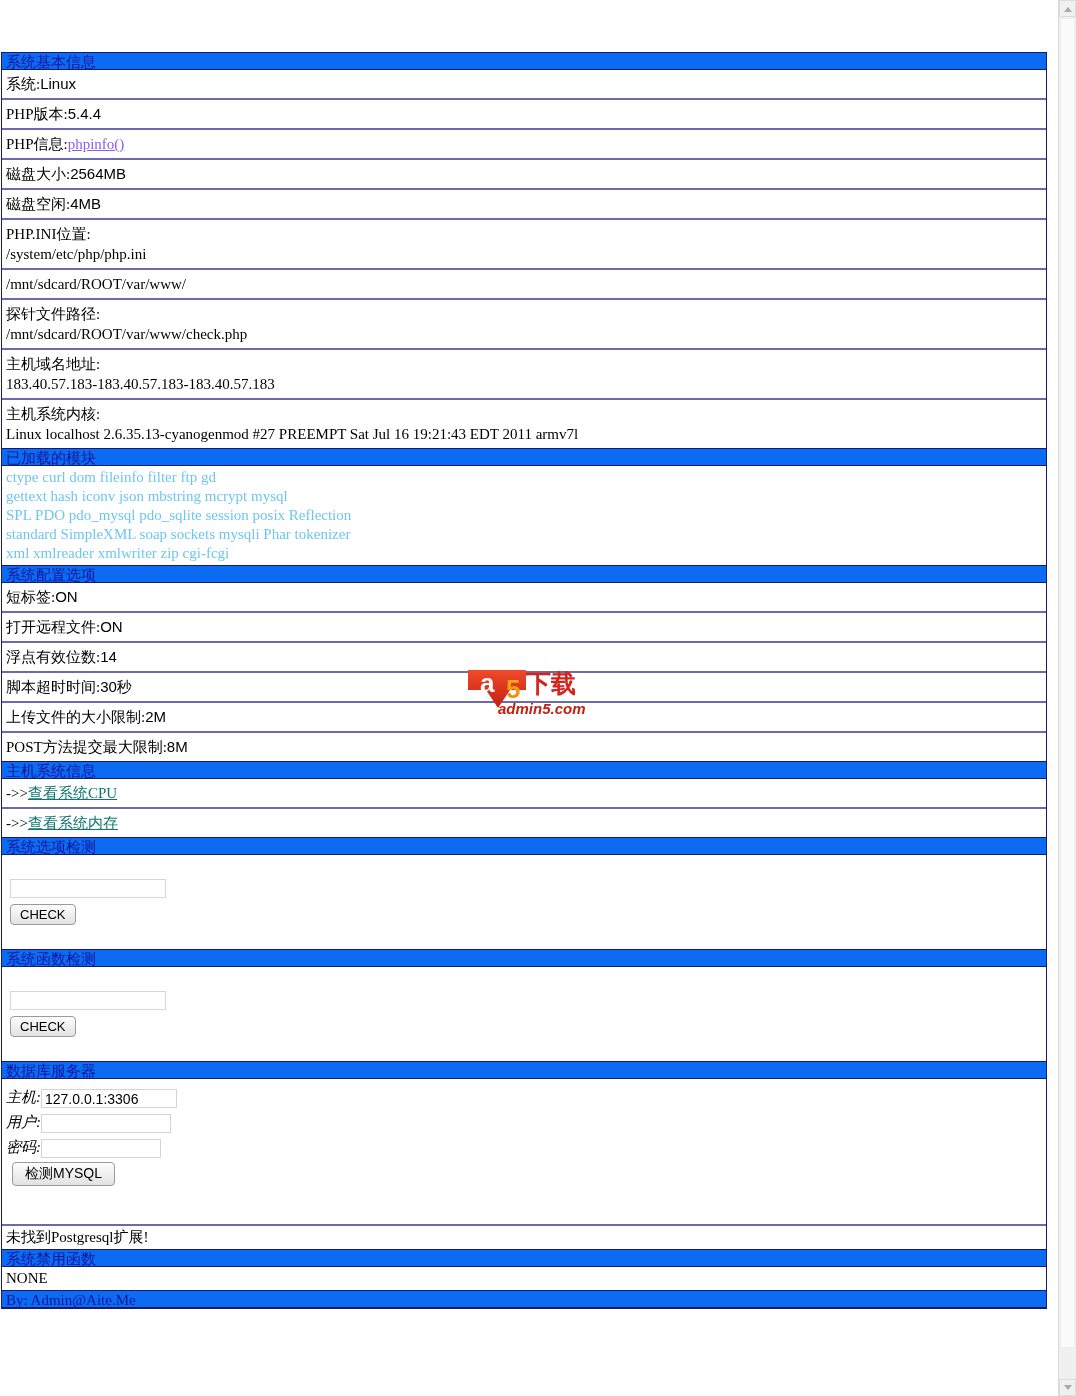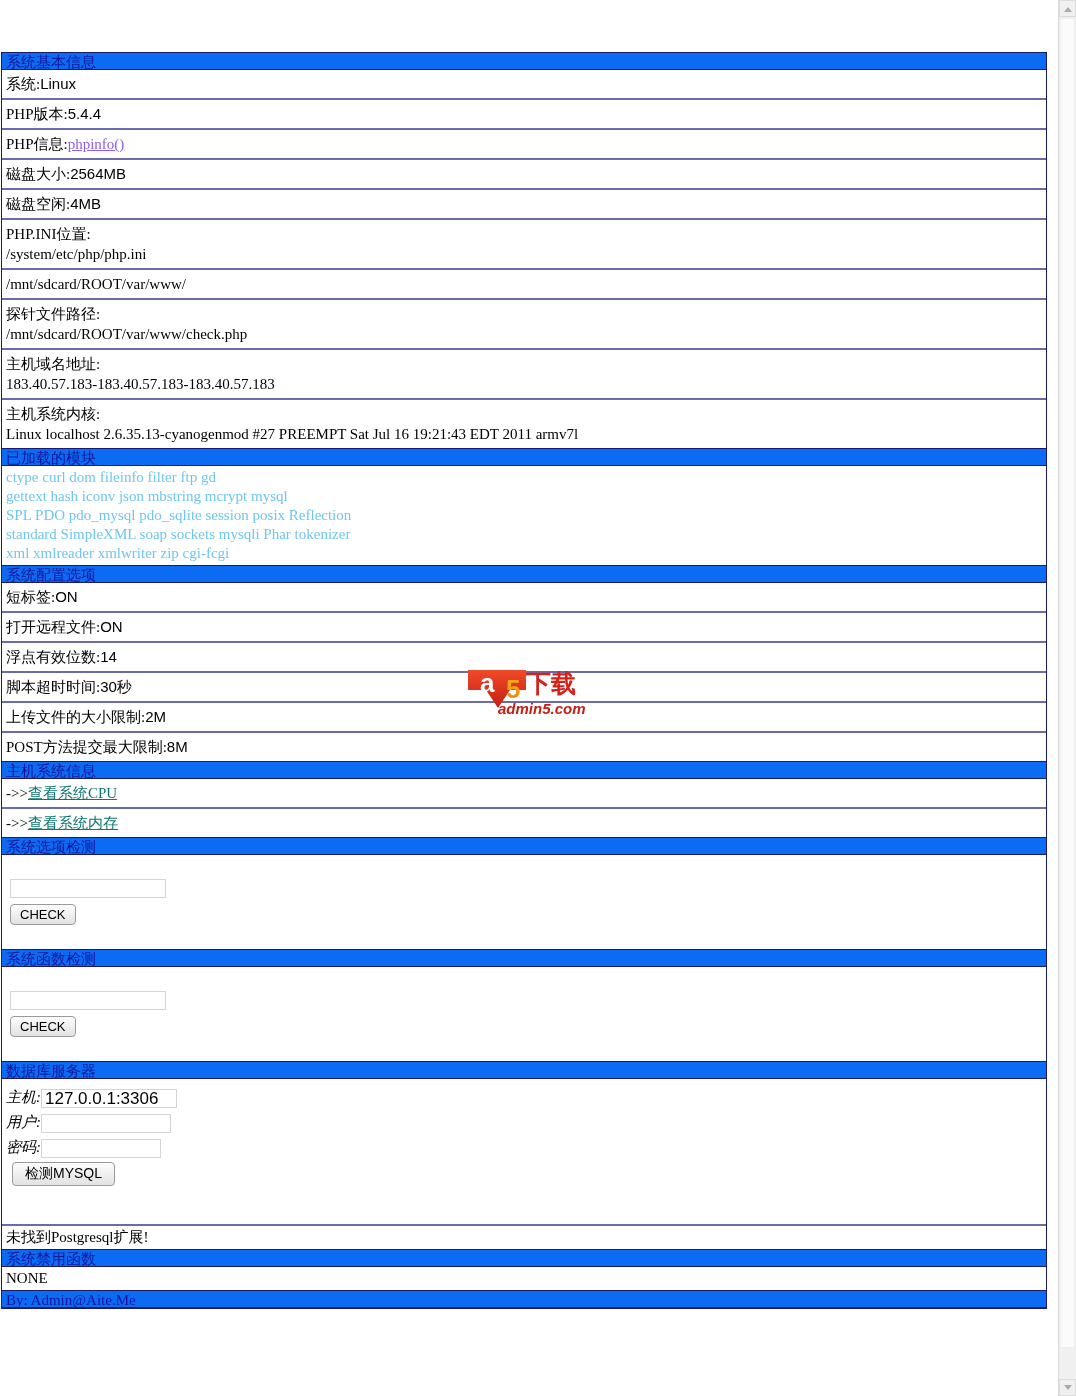--- a/index.html
+++ b/index.html
@@ -131,21 +131,21 @@
     border-bottom: none;
   }
   .checkbox-area .pad { height: 12px; }
 
   input.txt {
     width: 156px;
     height: 19px;
     border: 1px solid #d4d4d4;
     background: #ffffff;
     font-family: "Liberation Sans", sans-serif;
-    font-size: 17px;
+    font-size: 14px;
     padding: 0 3px;
     box-sizing: border-box;
     vertical-align: middle;
   }
   input.txt.db { width: 136px; }
   input.txt.dbuser { width: 130px; }
   input.txt.dbpass { width: 120px; }
 
   button.btn {
     font-family: "Liberation Sans", sans-serif;

